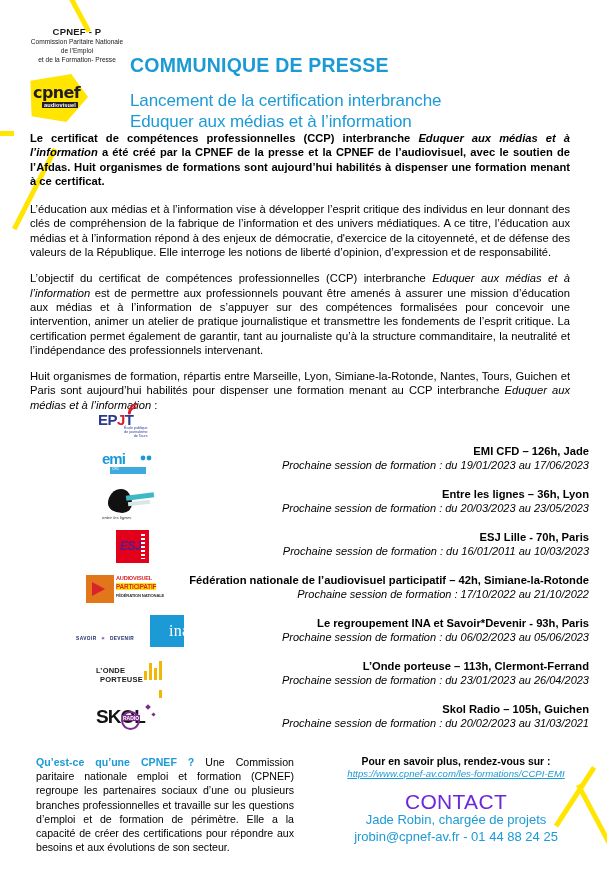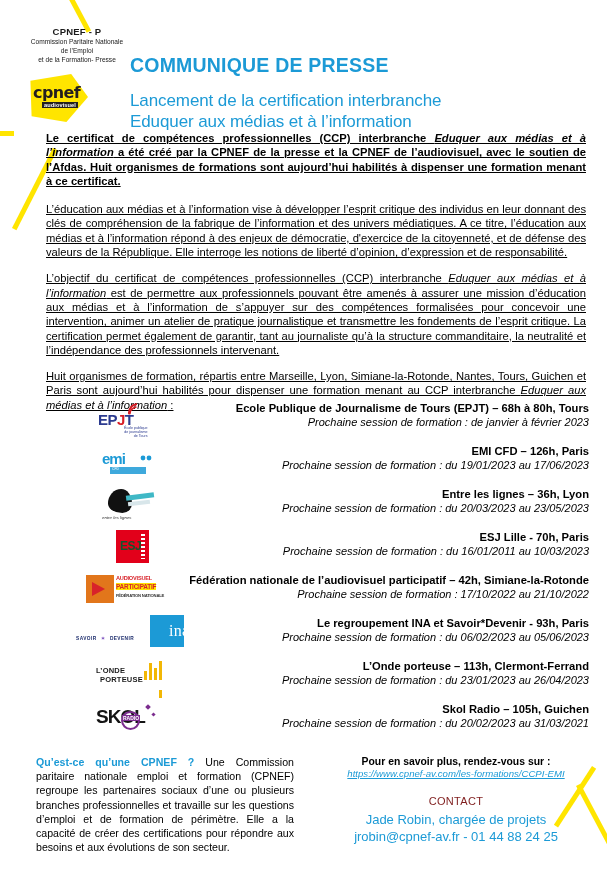--- a/index.html
+++ b/index.html
@@ -147,24 +147,23 @@
     margin-top: 14px;
     font-size: 17px;
     color: #1C9AD6;
     line-height: 21px;
     letter-spacing: -.1px;
   }
 
   
   .body-wrap {
     position: absolute;
-    left: 46px;
+    left: 30px;
     top: 131px;
     width: 540px;
-    text-decoration: underline;
   }
   p.para {
     margin: 0 0 12px 0;
     font-size: 11.2px;
     line-height: 14.3px;
     text-align: justify;
     color: #000;
   }
   p.para.lead {
     font-weight: bold;
@@ -244,21 +243,21 @@
     background: #111; border-radius: 55% 45% 40% 60% / 60% 60% 40% 40%;
   }
   .ell-bar1 { left: 30px; top: 9px; width: 28px; height: 5px; background: #3fb8c6; transform: rotate(-7deg); }
   .ell-bar2 { left: 32px; top: 16px; width: 22px; height: 4px; background: #d8e6ea; transform: rotate(-7deg); }
   .ell-cap { left: 6px; top: 30px; font-size: 4.4px; color: #333; font-style: italic; }
 
   
   .esj-box { left: 20px; top: 2px; width: 33px; height: 33px; background: #e2001a; }
   .esj-txt {
     left: 24px; top: 11px; font-size: 12px; font-weight: bold;
-    color: #14532d; letter-spacing: -.5px;
+    color: #4c1d95; font-style: italic; letter-spacing: -.5px;
   }
   .esj-dots { left: 45px; top: 6px; width: 4px; height: 25px;
     background: repeating-linear-gradient(#fff 0 2px, #e2001a 2px 4px); }
 
   
   .fed-sq { left: 0px; top: 4px; width: 28px; height: 28px; background: #E2761B; }
   .fed-tri { left: 6px; top: 11px; width: 0; height: 0;
     border-top: 7px solid transparent; border-bottom: 7px solid transparent;
     border-left: 13px solid #d8232a; }
   .fed-t1 { left: 30px; top: 4px; font-size: 5.6px; font-weight: bold; color: #d8232a; letter-spacing:-.2px;}
@@ -313,21 +312,21 @@
     width: 272px;
     text-align: center;
   }
   .fr-line1 { font-size: 10.4px; font-weight: bold; color: #000; line-height: 13px; }
   .fr-url {
     font-size: 9.6px; color: #1C9AD6; line-height: 12px;
     text-decoration: underline; word-break: break-all; display:block;font-style:italic;
   }
   .fr-contact {
     margin-top: 12px;
-    font-size: 11px; color: #7f1d1d; line-height: 19px;
+    font-size: 21px; color: #6d28d9; line-height: 19px;
     letter-spacing: .3px;
   }
   .fr-person { font-size: 13px; color: #1C9AD6; line-height: 17px; }
   .fr-mail { font-size: 13px; color: #1C9AD6; line-height: 17px; }
 </style>
 </head>
 <body>
 
 <div id="page">
 
@@ -380,38 +379,34 @@
           <path d="M3 13 C3 8 6 5 11 4" stroke="#d81e26" stroke-width="2" fill="none"></path>
           <path d="M4 13 C4 10 7 7.5 10.5 7" stroke="#d81e26" stroke-width="1.6" fill="none"></path>
           <circle cx="3.4" cy="13" r="1.5" fill="#d81e26"></circle>
         </svg>
         <div class="lg epjt-sub">
           <div>École publique</div>
           <div>de journalisme</div>
           <div>de Tours</div>
         </div>
       </div>
-      <div class="org-text">
-        <div class="org-name">Ecole Publique de Journalisme de Tours (EPJT) – 68h à 80h, Tours</div>
-        <div class="org-session">Prochaine session de formation :  de janvier à février 2023</div>
-      </div>
     </div>
 
     <div class="org-row">
       <div class="org-logo">
         <div class="lg emi-txt"><span>emi</span></div>
         <svg class="lg" style="left:44px;top:11px" width="16" height="10" viewBox="0 0 16 10">
           <circle cx="3" cy="5" r="2.4" fill="#1C9AD6"></circle>
           <circle cx="9" cy="5" r="2.4" fill="#1C9AD6"></circle>
         </svg>
         <div class="lg emi-bar"></div>
         <div class="lg emi-sub">CFD</div>
       </div>
       <div class="org-text">
-        <div class="org-name">EMI CFD – 126h, Paris</div>
+        <div class="org-name">EMI CFD – 126h, Jade</div>
         <div class="org-session">Prochaine session de formation :  du 19/01/2023 au 17/06/2023</div>
       </div>
     </div>
 
     <div class="org-row">
       <div class="org-logo">
         <div class="lg ell-head"></div>
         <div class="lg ell-bar1"></div>
         <div class="lg ell-bar2"></div>
         <div class="lg ell-cap">entre les lignes</div>

